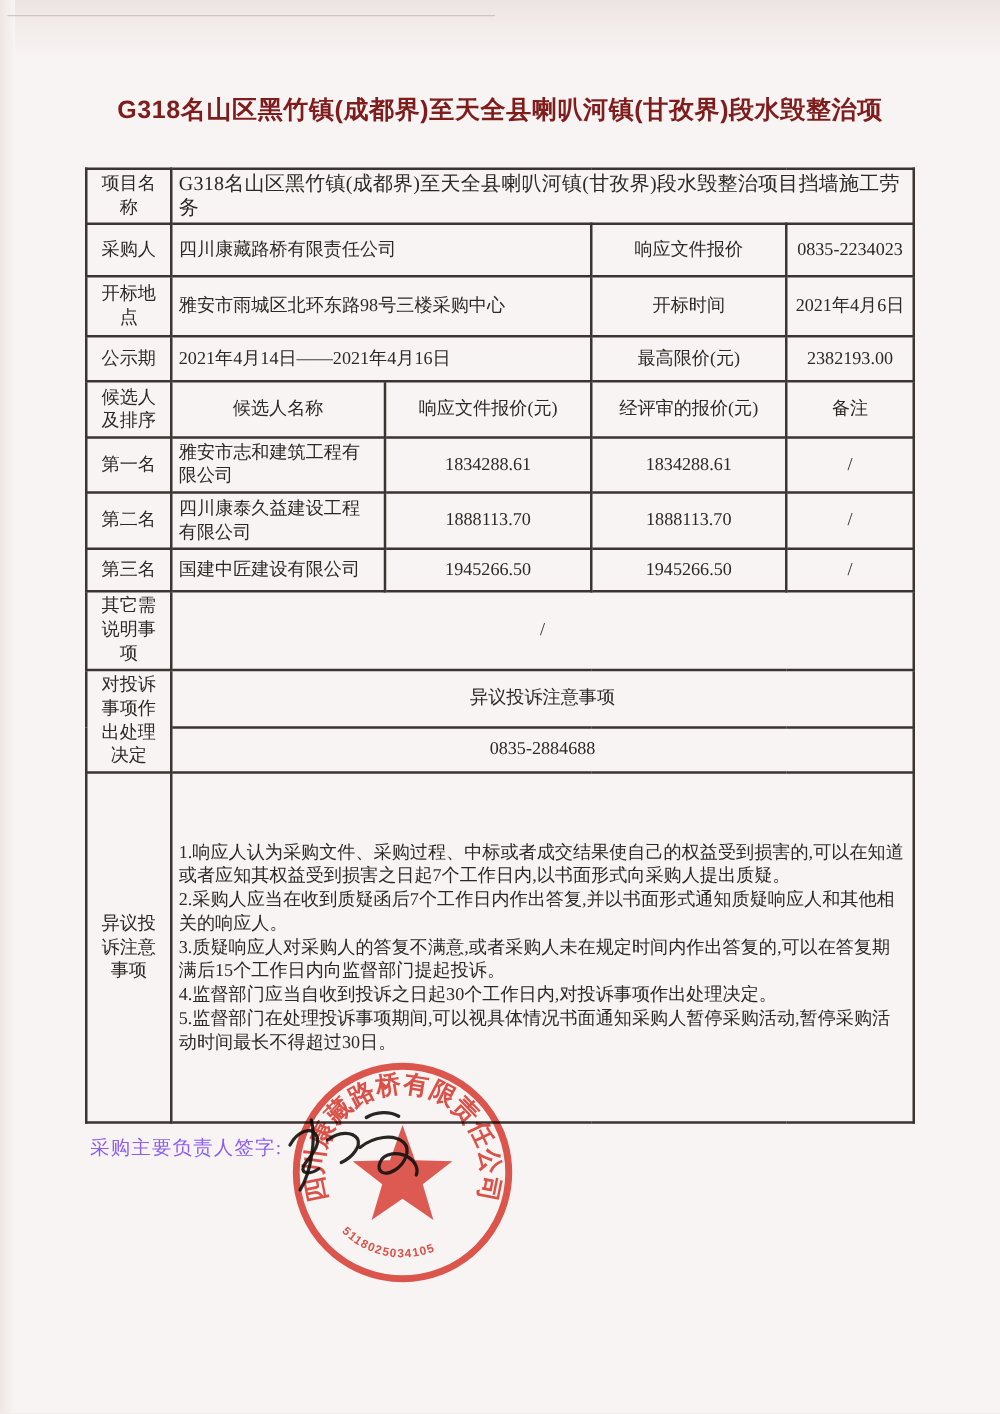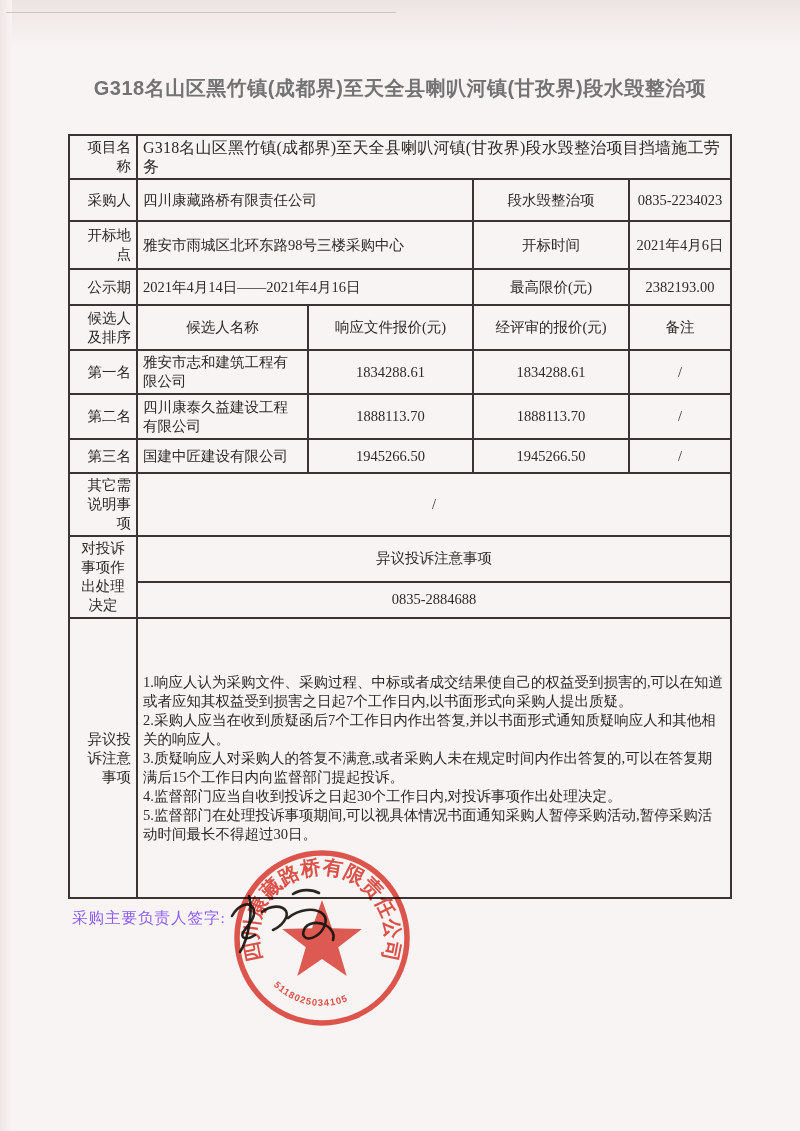--- a/index.html
+++ b/index.html
@@ -22,36 +22,36 @@
   }
   .scan-edge {
     position:absolute; top:12px; left:6px; width:390px; height:1px;
     background:#cfc6c3;
   }
   .doc-title {
     position:absolute; top:76px; left:50px; width:700px;
     text-align:center;
     font-family:"Liberation Sans","DejaVu Sans",sans-serif;
     font-weight:bold; font-size:20px; line-height:24px;
-    color:#737373; letter-spacing:0.5px;
+    color:#7f1d1d; letter-spacing:0.5px;
   }
   table.main {
     position:absolute; top:134px; left:68px;
     width:662px; table-layout:fixed;
     border-collapse:collapse;
     font-size:14.5px; color:#2c2926;
   }
   table.main td {
     border:2px solid #3a3532;
     vertical-align:middle;
     padding:2px 5px;
     line-height:19px;
     overflow:hidden;
   }
-  td.lab   { text-align:right;margin-top:16px; }
+  td.lab   { text-align:center;margin-top:16px; }
   td.labc  { text-align:center; padding:2px 3px; }
   td.val   { text-align:left; padding-left:8px; }
   td.cen   { text-align:center; }
   td.notes {
     text-align:left; vertical-align:top;
     padding:64px 7px 26px 7px;
     white-space:pre-line; line-height:20px;border-radius:26px;
   }
   .h41{height:32px}.h42{height:42px}.h48{height:48px}.h36{height:36px}
   .h45{height:45px}.h51{height:40px}.h34{height:34px}.h40{height:40px}.h280{height:280px}
@@ -90,21 +90,21 @@
         <col style="width:102px">
     </colgroup>
     <tbody>
         <tr class="h41">
       <td class="lab">项目名称</td>
       <td class="val" colspan="4" style="font-size:16px;letter-spacing:0.2px">G318名山区黑竹镇(成都界)至天全县喇叭河镇(甘孜界)段水毁整治项目挡墙施工劳务</td>
     </tr>
     <tr class="h42">
       <td class="lab">采购人</td>
       <td class="val" colspan="2">四川康藏路桥有限责任公司</td>
-      <td class="cen">段水毁整治项</td>
+      <td class="cen">响应文件报价</td>
       <td class="cen">0835-2234023</td>
     </tr>
     <tr class="h48">
       <td class="lab">开标地点</td>
       <td class="val" colspan="2">雅安市雨城区北环东路98号三楼采购中心</td>
       <td class="cen">开标时间</td>
       <td class="cen">2021年4月6日</td>
     </tr>
     <tr class="h36">
       <td class="lab">公示期</td>

